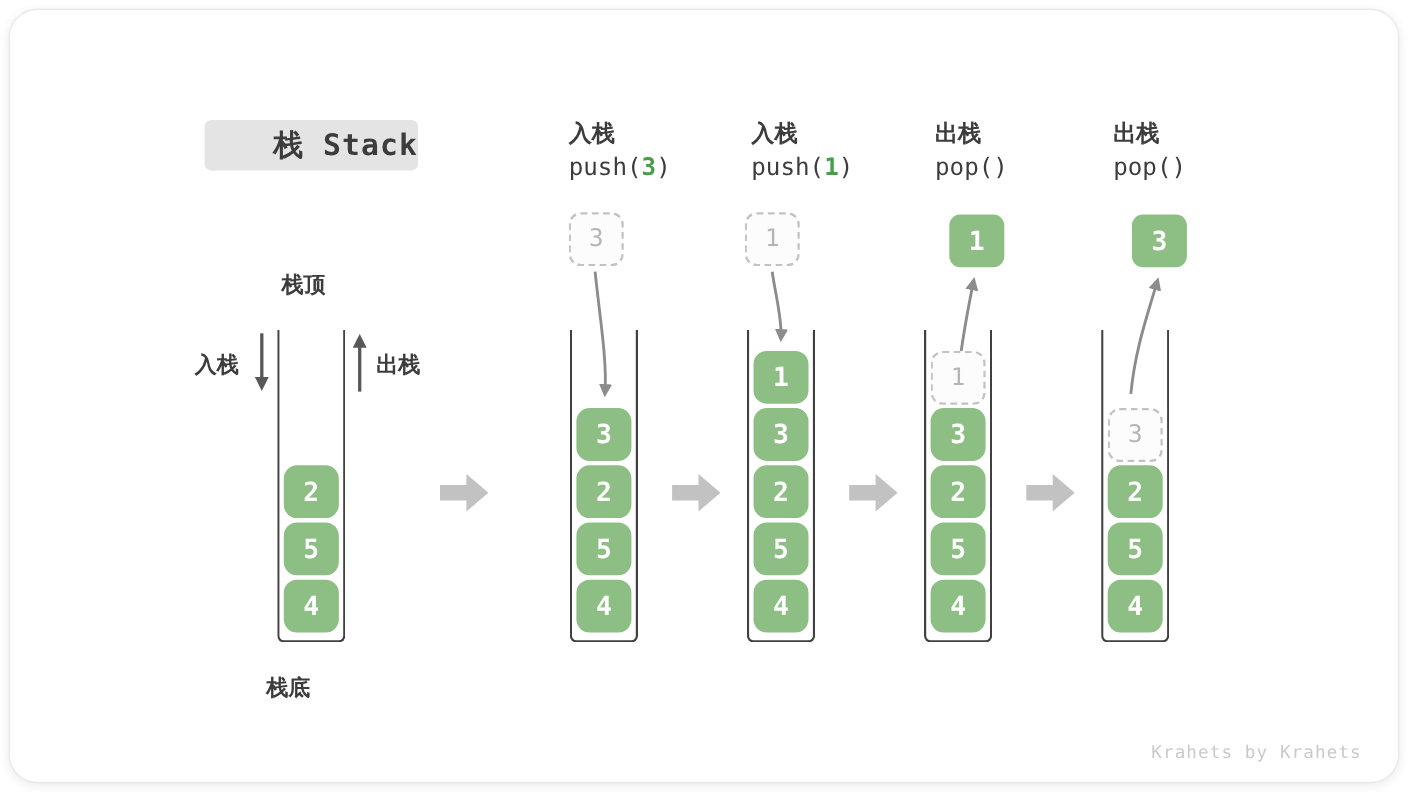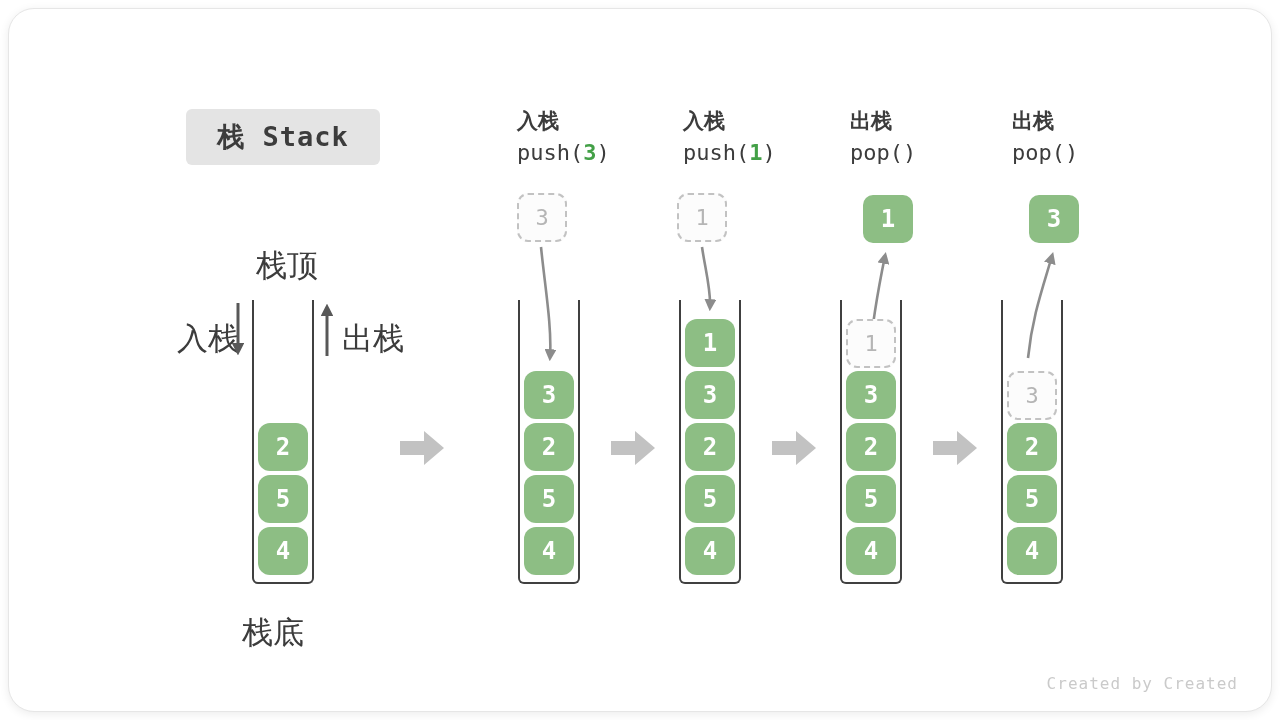--- a/index.html
+++ b/index.html
@@ -5,28 +5,28 @@
   :root{
     --green:#8DBE84; --codegreen:#43A047; --badgebg:#E4E4E4; --dark:#3C3C3C;
     --arrowgray:#8C8C8C; --bigarrow:#C2C2C2; --dashborder:#C2C2C2;
     --ghosttext:#B5B5B5; --watermarkc:#CACACA; --wall:#404040;
   }
   *{margin:0;padding:0;box-sizing:border-box}
   html,body{width:1280px;height:720px;background:#ffffff;overflow:hidden}
   .stage{position:relative;width:1280px;height:720px;font-family:"DejaVu Sans",sans-serif}
   .card{position:absolute;left:8px;top:8px;right:8px;bottom:8px;background:#ffffff;
         border:1px solid #e6e6e6;border-radius:26px;box-shadow:0 2px 10px rgba(0,0,0,.08)}
-  .title-badge{position:absolute;left:186px;top:109px;width:194px;height:56px;
-        background:var(--badgebg);border-radius:6px;display:flex;align-items:center;justify-content:center;
+  .title-badge{position:absolute;left:186px;top:109px;width:194px;height:46px;
+        background:var(--badgebg);border-radius:6px;display:flex;align-items:center;justify-content:flex-end;
         font-family:"DejaVu Sans Mono",monospace;font-weight:bold;font-size:27px;color:var(--dark);letter-spacing:1px}
   .col-header{position:absolute;top:106px;color:var(--dark)}
   .col-header .l1{display:block;font-size:21px;font-weight:bold;line-height:30px}
   .col-header .l2{display:block;font-family:"DejaVu Sans Mono",monospace;font-size:22px;line-height:34px;color:var(--dark)}
   .col-header .arg{color:var(--codegreen);font-weight:bold}
-  .side-label{position:absolute;font-size:31px;font-weight:normal;color:var(--dark)}
+  .side-label{position:absolute;font-size:20px;font-weight:bold;color:var(--dark)}
   .stack-shell{position:absolute;top:300px;width:62px;height:284px;
         border-left:2px solid var(--wall);border-right:2px solid var(--wall);border-bottom:2px solid var(--wall);
         border-bottom-left-radius:6px;border-bottom-right-radius:6px;background:transparent}
   .block{position:absolute;width:50px;height:48px;border-radius:12px;background:var(--green);
         display:flex;align-items:center;justify-content:center;color:#ffffff;
         font-family:"DejaVu Sans Mono",monospace;font-weight:bold;font-size:24px}
   .ghost{position:absolute;width:50px;height:49px;border-radius:11px;border:2px dashed var(--dashborder);
         background:#FCFCFC;display:flex;align-items:center;justify-content:center;color:var(--ghosttext);
         font-family:"DejaVu Sans Mono",monospace;font-size:22px}
   .overlay{position:absolute;left:0;top:0;width:1280px;height:720px;pointer-events:none}
@@ -120,14 +120,14 @@
   <div class="block" style="left:846px;top:423px">2</div>
   <div class="block" style="left:846px;top:475px">5</div>
   <div class="block" style="left:846px;top:527px">4</div>
 
   <div class="block" style="left:1029px;top:195px;height:48px;border-radius:10px">3</div>
   <div class="ghost" style="left:1007px;top:371px">3</div>
   <div class="block" style="left:1007px;top:423px">2</div>
   <div class="block" style="left:1007px;top:475px">5</div>
   <div class="block" style="left:1007px;top:527px">4</div>
 
-  <div class="watermark">Created by Created</div>
+  <div class="watermark">Krahets by Krahets</div>
 </div>
 
 </body></html>

